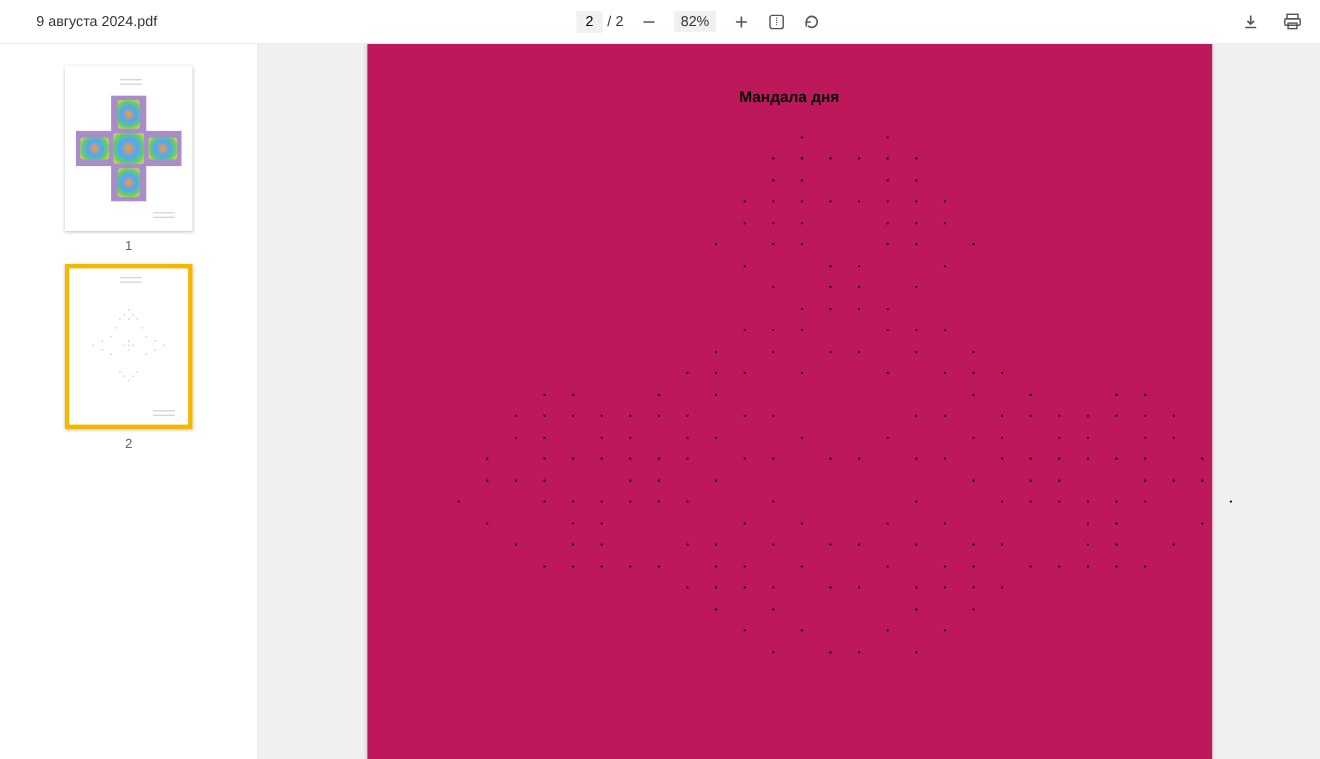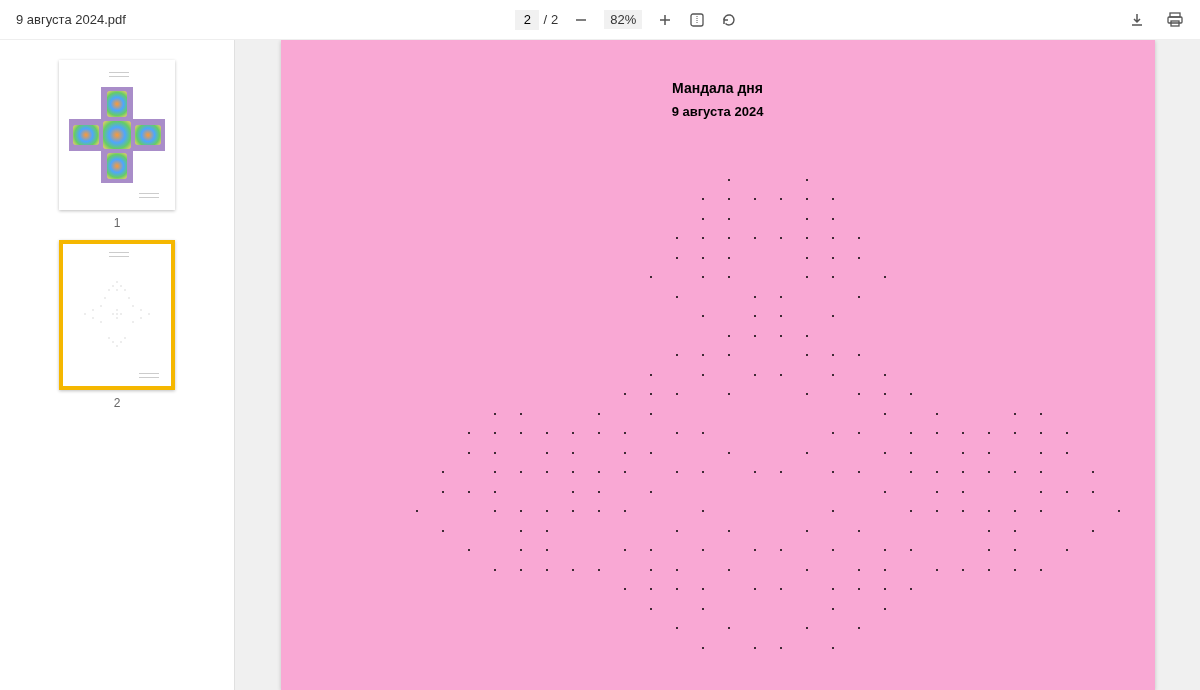--- a/index.html
+++ b/index.html
@@ -14,21 +14,21 @@
 }
 .toolbar {
   height: 40px;
   display: flex;
   align-items: center;
   padding: 0 16px;
   font-size: 13px;
   color: #333;
   border-bottom: 1px solid #eee;
 }
-.tb-left { flex: 0 0 auto; }
+.tb-left { flex: 0 0 auto; margin-left: 17px; }
 .tb-center {
   flex: 1;
   display: flex;
   align-items: center;
   justify-content: center;
   gap: 14px;
 }
 .tb-right {
   flex: 0 0 auto;
   display: flex;
@@ -152,22 +152,22 @@
 }
 .doc-area {
   flex: 1;
   background: #f0f0f0;
   display: flex;
   justify-content: center;
   overflow: hidden;
   padding-top: 0;
 }
 .page {
-  width: 874px;
-  background: #f9a8d4;
+  width: 768px;
+  background: #be185d;
   box-shadow: 0 1px 4px rgba(0,0,0,0.2);
   margin-top: 0;
   padding: 40px 30px;
   position: relative;
 }
 .doc-title {
   text-align: center;
   font-size: 14px;
   font-weight: bold;
   margin-bottom: 8px;
@@ -305,21 +305,20 @@
           <div class="thumb-lines-bottom"></div>
         </div>
       </div>
       <div class="thumb-label">2</div>
     </div>
   </div>
 
   <div class="doc-area">
     <div class="page">
       <div class="doc-title">Мандала дня</div>
-      <div class="doc-subtitle">9 августа 2024</div>
       <div class="mandala" id="mandala">
           <div class="dot" style="left: 350px; top: 19.5px;"></div>
           <div class="dot" style="left: 428px; top: 19.5px;"></div>
           <div class="dot" style="left: 324px; top: 39px;"></div>
           <div class="dot" style="left: 350px; top: 39px;"></div>
           <div class="dot" style="left: 376px; top: 39px;"></div>
           <div class="dot" style="left: 402px; top: 39px;"></div>
           <div class="dot" style="left: 428px; top: 39px;"></div>
           <div class="dot" style="left: 454px; top: 39px;"></div>
           <div class="dot" style="left: 324px; top: 58.5px;"></div>

